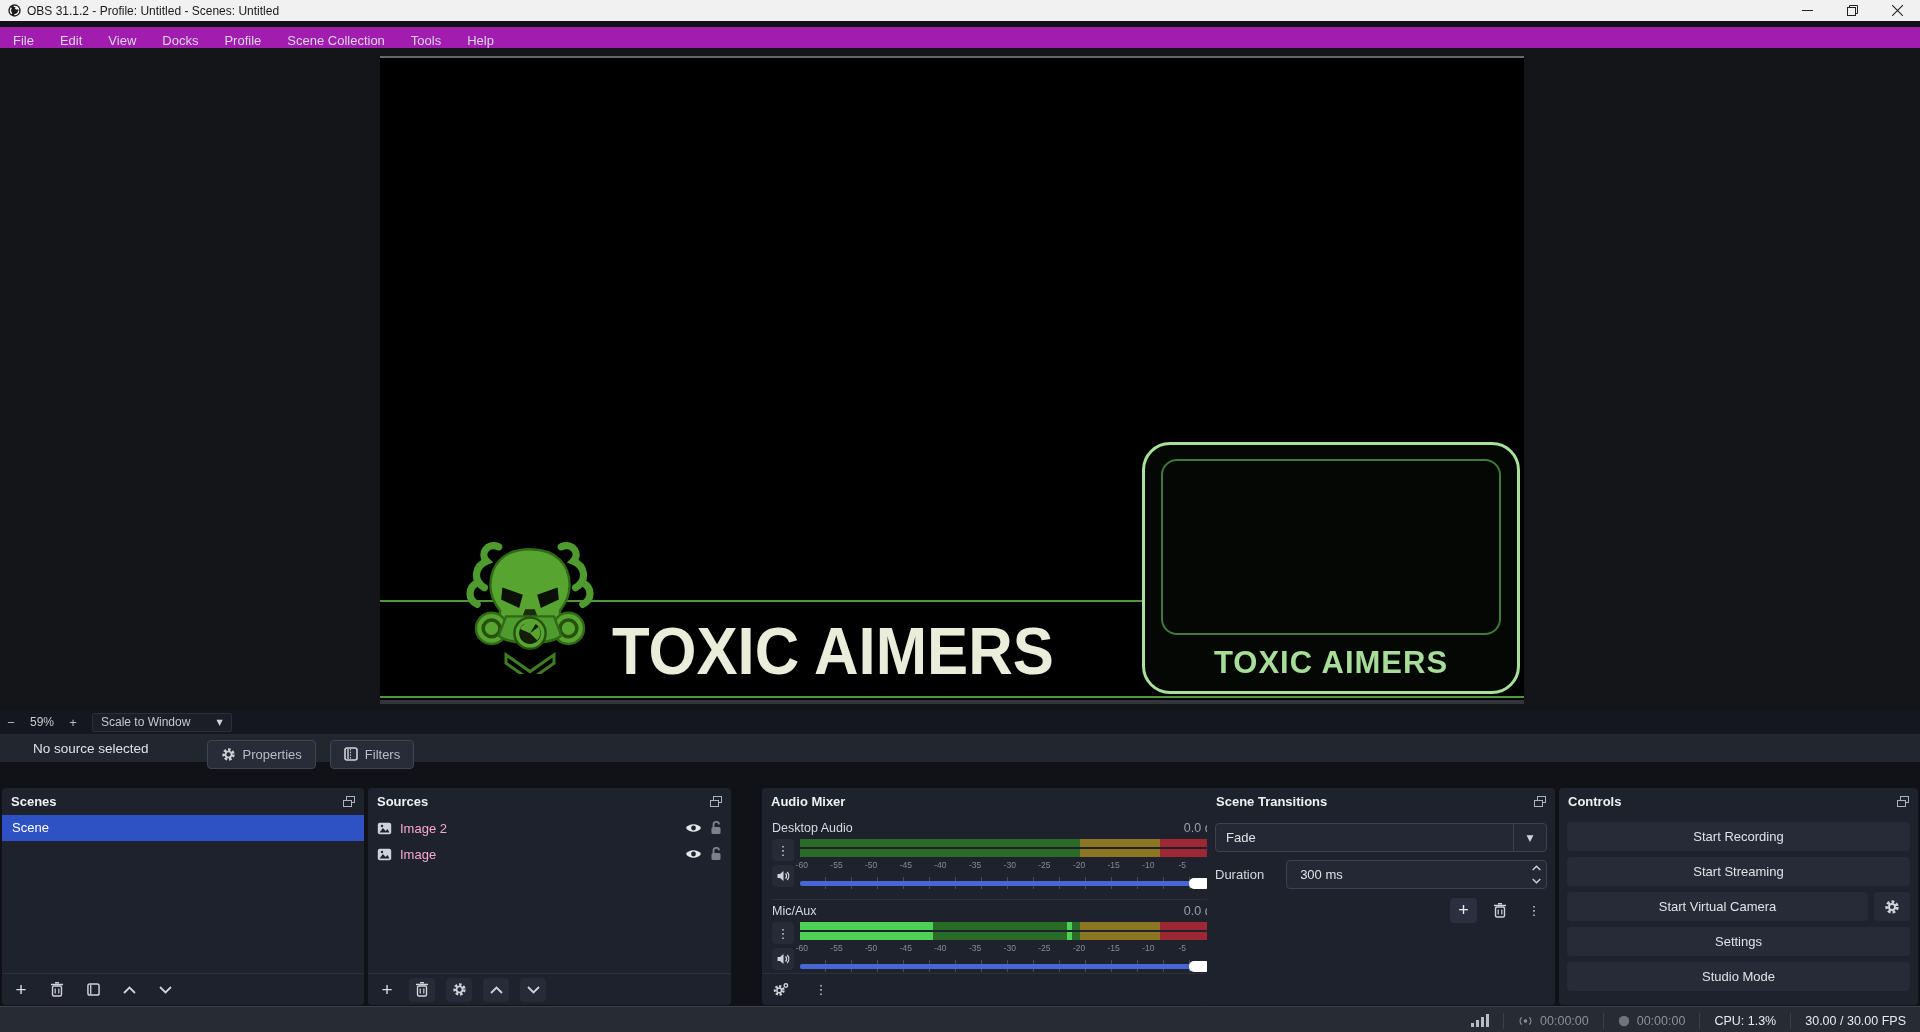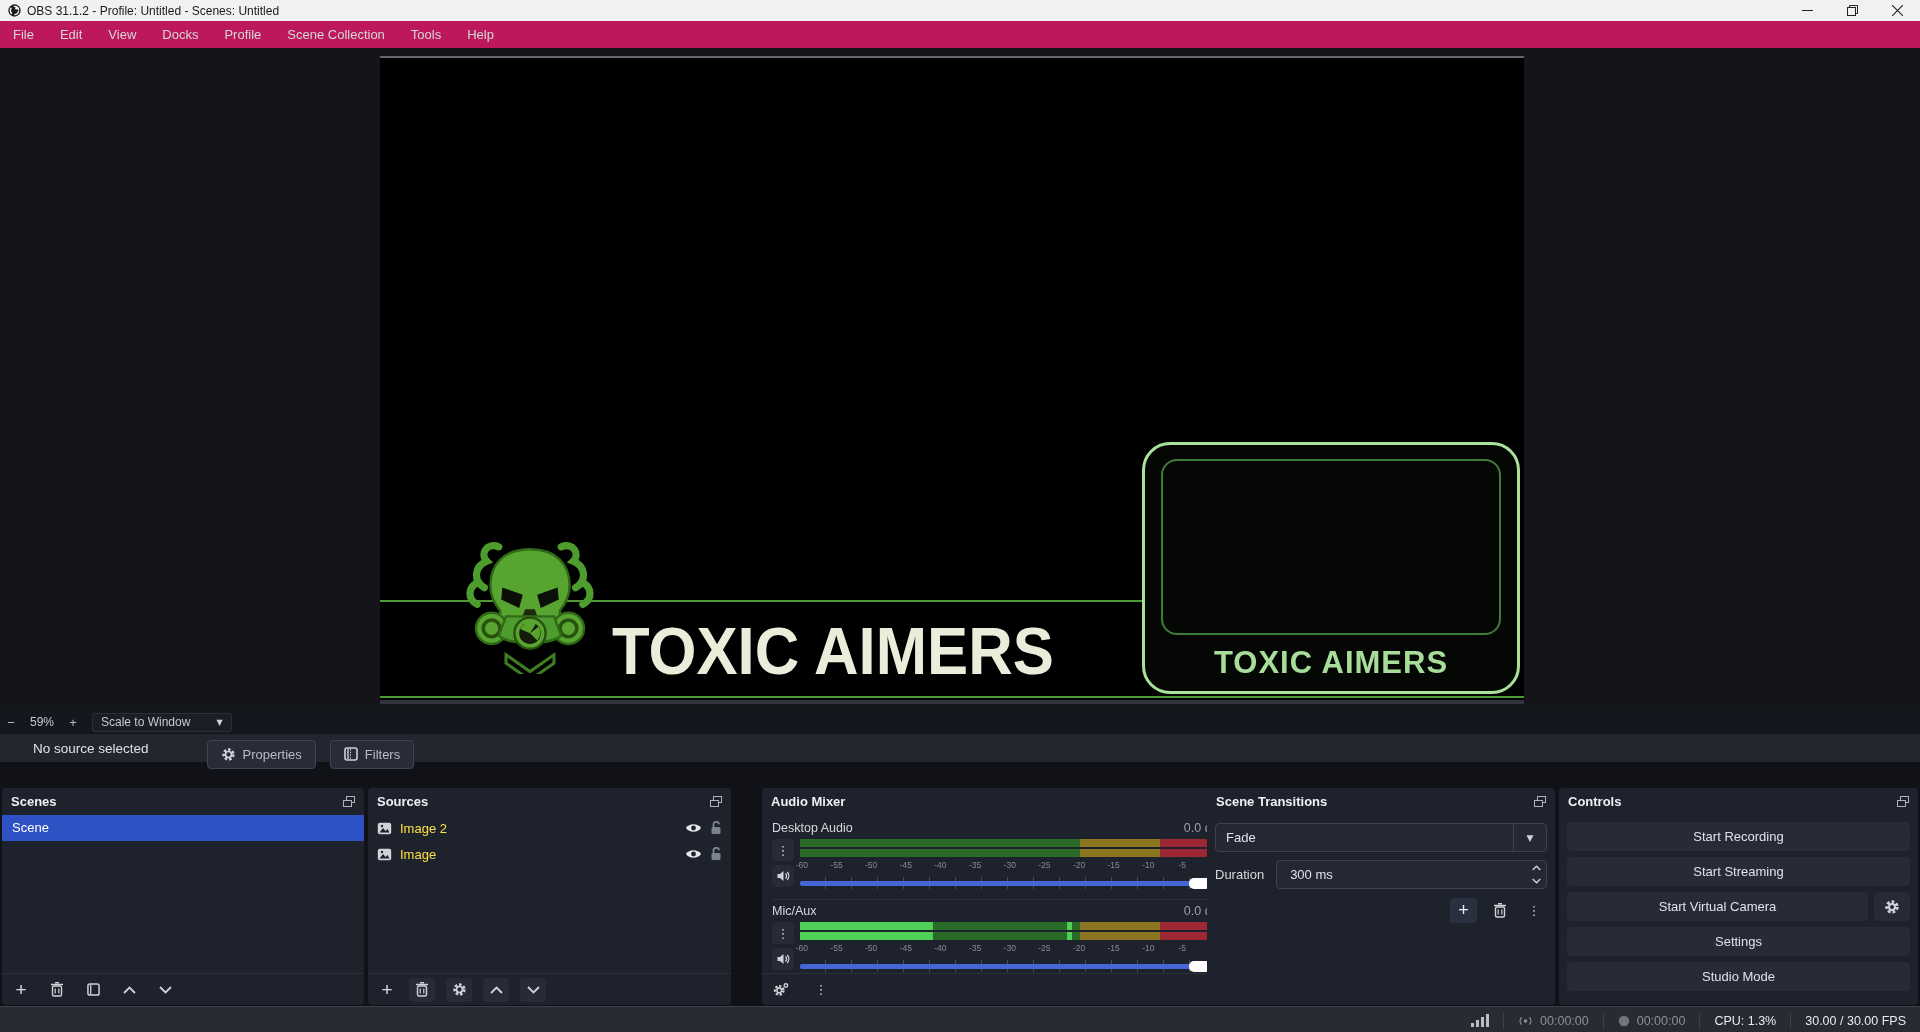--- a/index.html
+++ b/index.html
@@ -7,21 +7,21 @@
   #app { position:relative; width:1920px; height:1032px; color:#dfe2e7; font-size:13px; }
 
   
   .titlebar { position:absolute; left:0; top:0; width:100%; height:21px; background:#f1f1f1; color:#191919; display:flex; align-items:center; }
   .titlebar-icon { width:13px; height:13px; margin:0 6px 0 8px; }
   .titlebar-text { font-size:12px; }
   .win-btns { position:absolute; right:0; top:0; height:21px; display:flex; }
   .win-btn { width:45px; height:21px; display:flex; align-items:center; justify-content:center; color:#222; font-size:12px; }
 
   
-  .menubar { position:absolute; left:0; top:21px; width:100%; height:27px; background:#be185d; display:flex; align-items:center; }
+  .menubar { position:absolute; left:0; top:27px; width:100%; height:27px; background:#a21caf; display:flex; align-items:center; }
   .menu-item { padding:0 13px; height:27px; line-height:27px; color:#d4d7dc; font-size:13px; }
 
   
   .preview-wrap { position:absolute; left:0; top:48px; width:1920px; height:662px; background:#131519; }
   .canvas { position:absolute; left:380px; top:8px; width:1144px; height:648px; background:#000; overflow:hidden; }
   .canvas-topline { position:absolute; left:0; top:0; width:100%; height:2px; background:#63666d; }
   .ov-line-a { position:absolute; left:0; top:544px; width:764px; height:2px; background:#4c9a35; }
   .ov-line-b { position:absolute; left:0; top:640px; width:100%; height:2px; background:#4c9a35; }
   .canvas-botline { position:absolute; left:0; top:644px; width:100%; height:4px; background:#31343b; }
   .ov-logo { position:absolute; left:76px; top:486px; width:148px; height:132px; }
@@ -54,21 +54,21 @@
   .panel-mixer { left:762px; width:468px; }
   .panel-trans { left:1207px; width:348px; }
   .panel-controls { left:1559px; width:359px; }
 
   .scene-item { height:26px; line-height:26px; padding-left:10px; background:#2e51c4; color:#fff; font-size:13px; }
   .panel-toolbar { position:absolute; left:0; right:0; bottom:0; height:32px; border-top:1px solid #2b303b; display:flex; align-items:center; padding:0 8px; gap:14px; }
   .pt-ico { display:flex; align-items:center; justify-content:center; width:22px; height:22px; color:#cfd2d8; }
   .pt-ico.boxed { background:#262b37; border-radius:4px; width:26px; height:24px; }
   .plus { font-size:19px; color:#d7dade; line-height:1; }
 
-  .source-row { height:26px; display:flex; align-items:center; padding:0 9px; gap:8px; color:#fde047; font-size:13px; }
+  .source-row { height:26px; display:flex; align-items:center; padding:0 9px; gap:8px; color:#f9a8d4; font-size:13px; }
   .source-row .lbl { flex:1; }
 
   
   .mix-ch { position:relative; padding:4px 10px 0 10px; }
   .mix-head { display:flex; height:18px; align-items:center; }
   .mix-name { flex:1; font-size:12.5px; color:#d6d9de; }
   .mix-db { font-size:12.5px; color:#9ba0a8; }
   .mix-body { display:flex; margin-top:2px; gap:6px; }
   .mix-left { display:flex; flex-direction:column; gap:4px; width:22px; }
   .sq-btn { width:22px; height:22px; background:#262b37; border-radius:4px; display:flex; align-items:center; justify-content:center; color:#cfd2d8; }
@@ -84,21 +84,21 @@
   .slider-track { position:absolute; left:0; right:0; top:8px; height:5px; background:#4767d6; border-radius:2px; }
   .slider-handle { position:absolute; top:5px; width:22px; height:11px; background:#fff; border-radius:5px; }
   .mix-div { height:1px; background:#2b303b; margin:6px 0 2px 0; }
 
   
   .trans-body { padding:8px; }
   .combo { height:29px; background:#232834; border:1px solid #3c4250; border-radius:4px; display:flex; align-items:center; }
   .combo .val { flex:1; padding-left:10px; font-size:13px; color:#dfe2e7; }
   .combo .sep { width:1px; height:100%; background:#3c4250; }
   .combo .arr { width:32px; text-align:center; font-size:9px; color:#cfd2d8; font-family:"DejaVu Sans",sans-serif; }
-  .dur-row { margin-top:8px; display:flex; align-items:center; gap:12px; }
+  .dur-row { margin-top:8px; display:flex; align-items:center; gap:22px; }
   .dur-lbl { font-size:13px; color:#d6d9de; }
   .spin { flex:1; height:29px; background:#232834; border:1px solid #3c4250; border-radius:4px; display:flex; align-items:center; }
   .spin .val { flex:1; padding-left:13px; font-size:13px; color:#dfe2e7; }
   .spin-arrows { width:20px; height:100%; display:flex; flex-direction:column; }
   .spin-arrows div { flex:1; display:flex; align-items:center; justify-content:center; color:#cfd2d8; }
   .trans-btns { margin-top:9px; display:flex; justify-content:flex-end; align-items:center; gap:12px; padding-right:2px; }
   .tb-plus { width:27px; height:25px; background:#2a3040; border-radius:4px; display:flex; align-items:center; justify-content:center; font-size:18px; color:#e8eaee; }
 
   
   .ctrl-body { padding:7px 8px; display:flex; flex-direction:column; gap:6px; }

